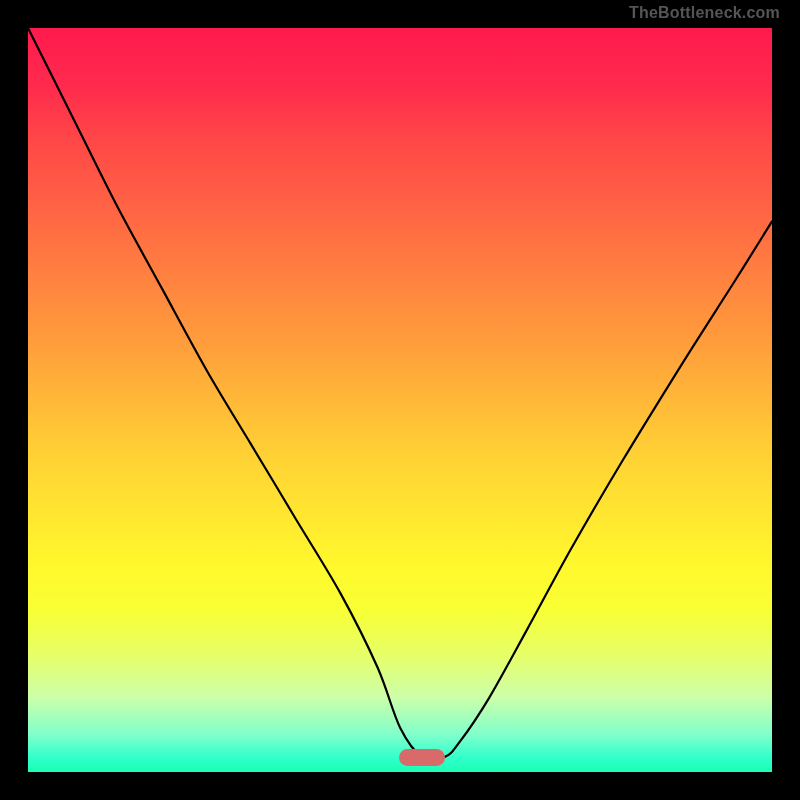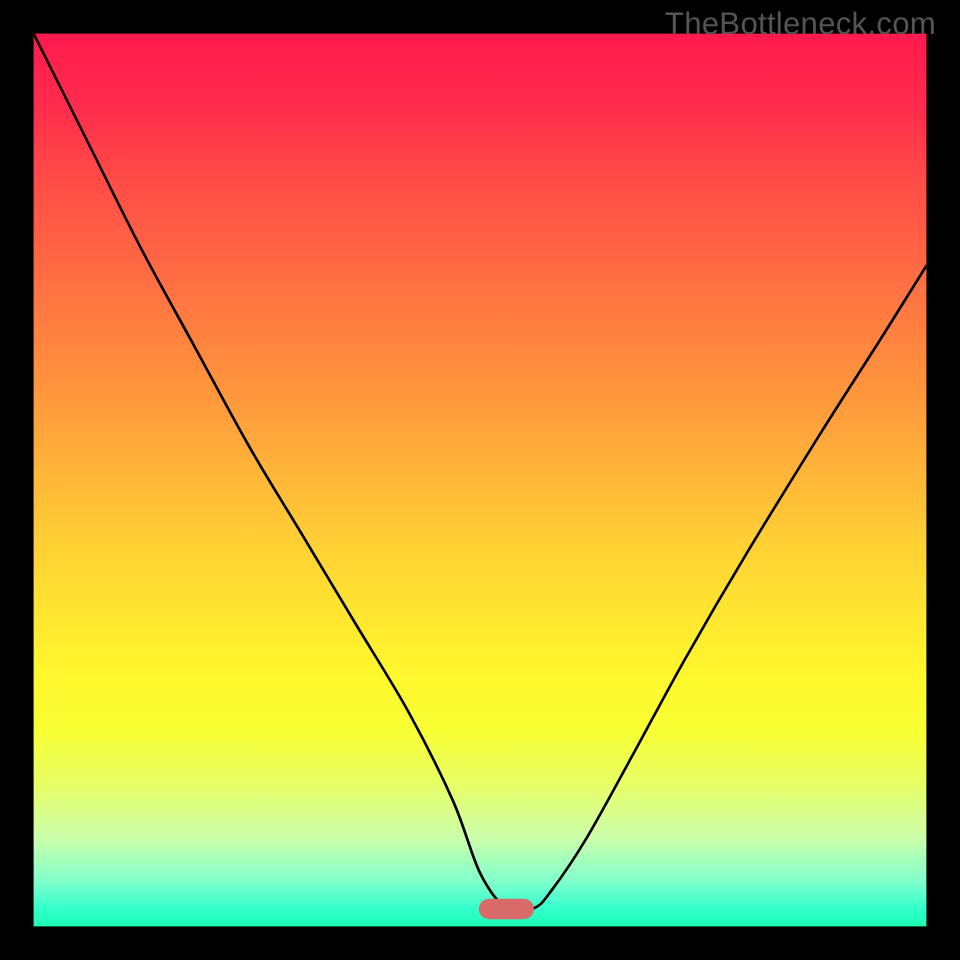--- a/index.html
+++ b/index.html
@@ -40,22 +40,22 @@
       #1affb3 100%
     );
   }
 
   .watermark {
     position: absolute;
     top: 4px;
     right: 20px;
     color: #555;
     font-family: Arial, Helvetica, sans-serif;
-    font-size: 26px;
-    font-weight: 400;
+    font-size: 16px;
+    font-weight: 700;
     letter-spacing: 0.2px;
     z-index: 10;
     margin-left: 30px;
   }
 
   .curve-svg {
     position: absolute;
     top: 28px;
     left: 28px;
     width: 744px;

